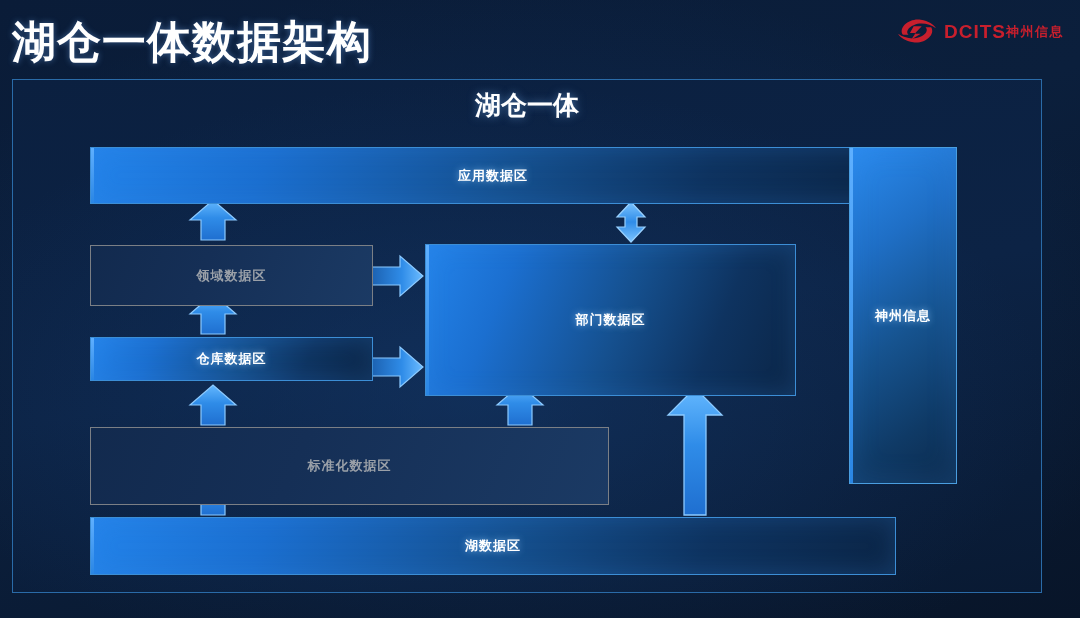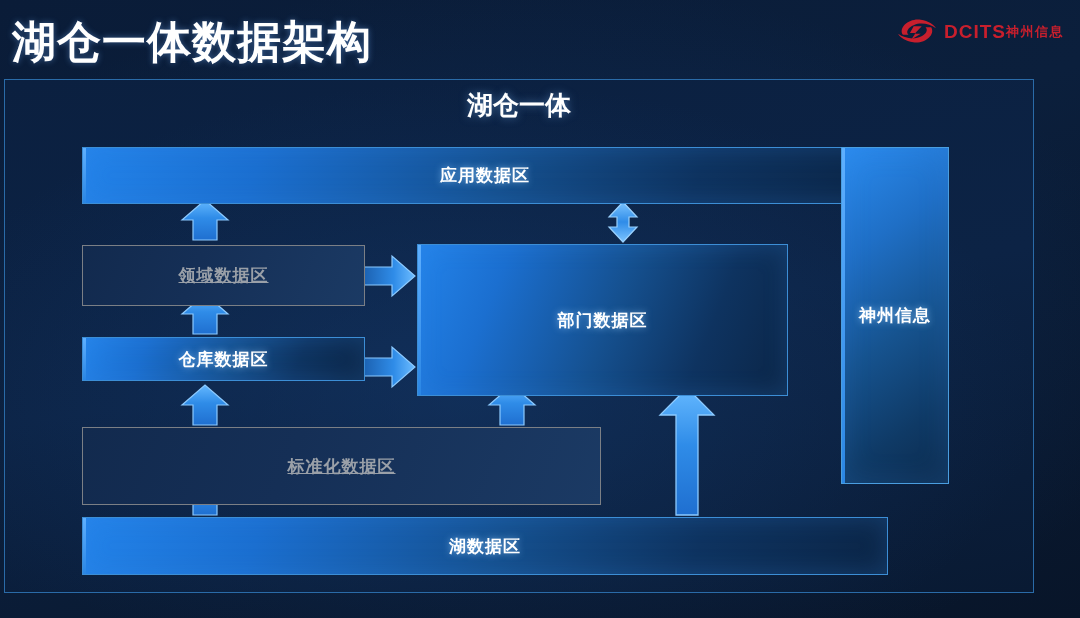--- a/index.html
+++ b/index.html
@@ -59,21 +59,21 @@
     letter-spacing: 1px;
   }
   .logo-cn {
     font-size: 13px; font-weight: bold; color: #c81f2d;
     letter-spacing: 1.5px; margin-top: 3px;
   }
 
   
   .frame {
     position: absolute;
-    left: 4px; top: 79px;
+    left: 12px; top: 79px;
     width: 1030px; height: 514px;
     border: 1px solid #2a6ba8;
     background:
       radial-gradient(ellipse 760px 420px at 45% 62%, rgba(22,60,112,0.5) 0%, rgba(10,27,53,0) 75%),
       linear-gradient(170deg, #0b2040 0%, #0c2345 50%, #091a33 100%);
   }
 
   .frame-title {
     position: absolute;
     left: 0; top: 8px;
@@ -84,21 +84,21 @@
     color: #ffffff;
     text-shadow: 0 0 8px rgba(130,190,255,0.5);
   }
 
   
   .zone {
     position: absolute;
     display: flex;
     align-items: center;
     justify-content: center;
-    font-size: 17px;
+    font-size: 13px;
     font-weight: bold;
     letter-spacing: 1px;
   }
 
   
   .zone.active {
     background: linear-gradient(112deg, #2383ea 0%, #1b6fd0 22%, #15508f 52%, #0e3360 76%, #0b2546 100%);
     border: 1px solid #3c8ed6;
     color: #ffffff;
     text-shadow: 0 0 7px rgba(150,205,255,0.75);
@@ -111,21 +111,20 @@
     width: 3px;
     background: linear-gradient(180deg, #5fb0ff, #2a86e4);
   }
 
   
   .zone.dim {
     background: linear-gradient(112deg, #122a4e 0%, #152f56 40%, #1b3a64 100%);
     border: 1px solid #7b7f85;
     color: #9aa0a8;
     text-shadow: none;
-    text-decoration: underline;
   }
 
   
   .zone.archive {
     background: linear-gradient(145deg, #2a8bef 0%, #1f6fc6 28%, #16538f 55%, #0f3a66 80%, #0c2a4c 100%);
     border: 1px solid #4a9ee0;
     box-shadow: inset 0 0 30px rgba(60,140,230,0.2);
   }
 
   

